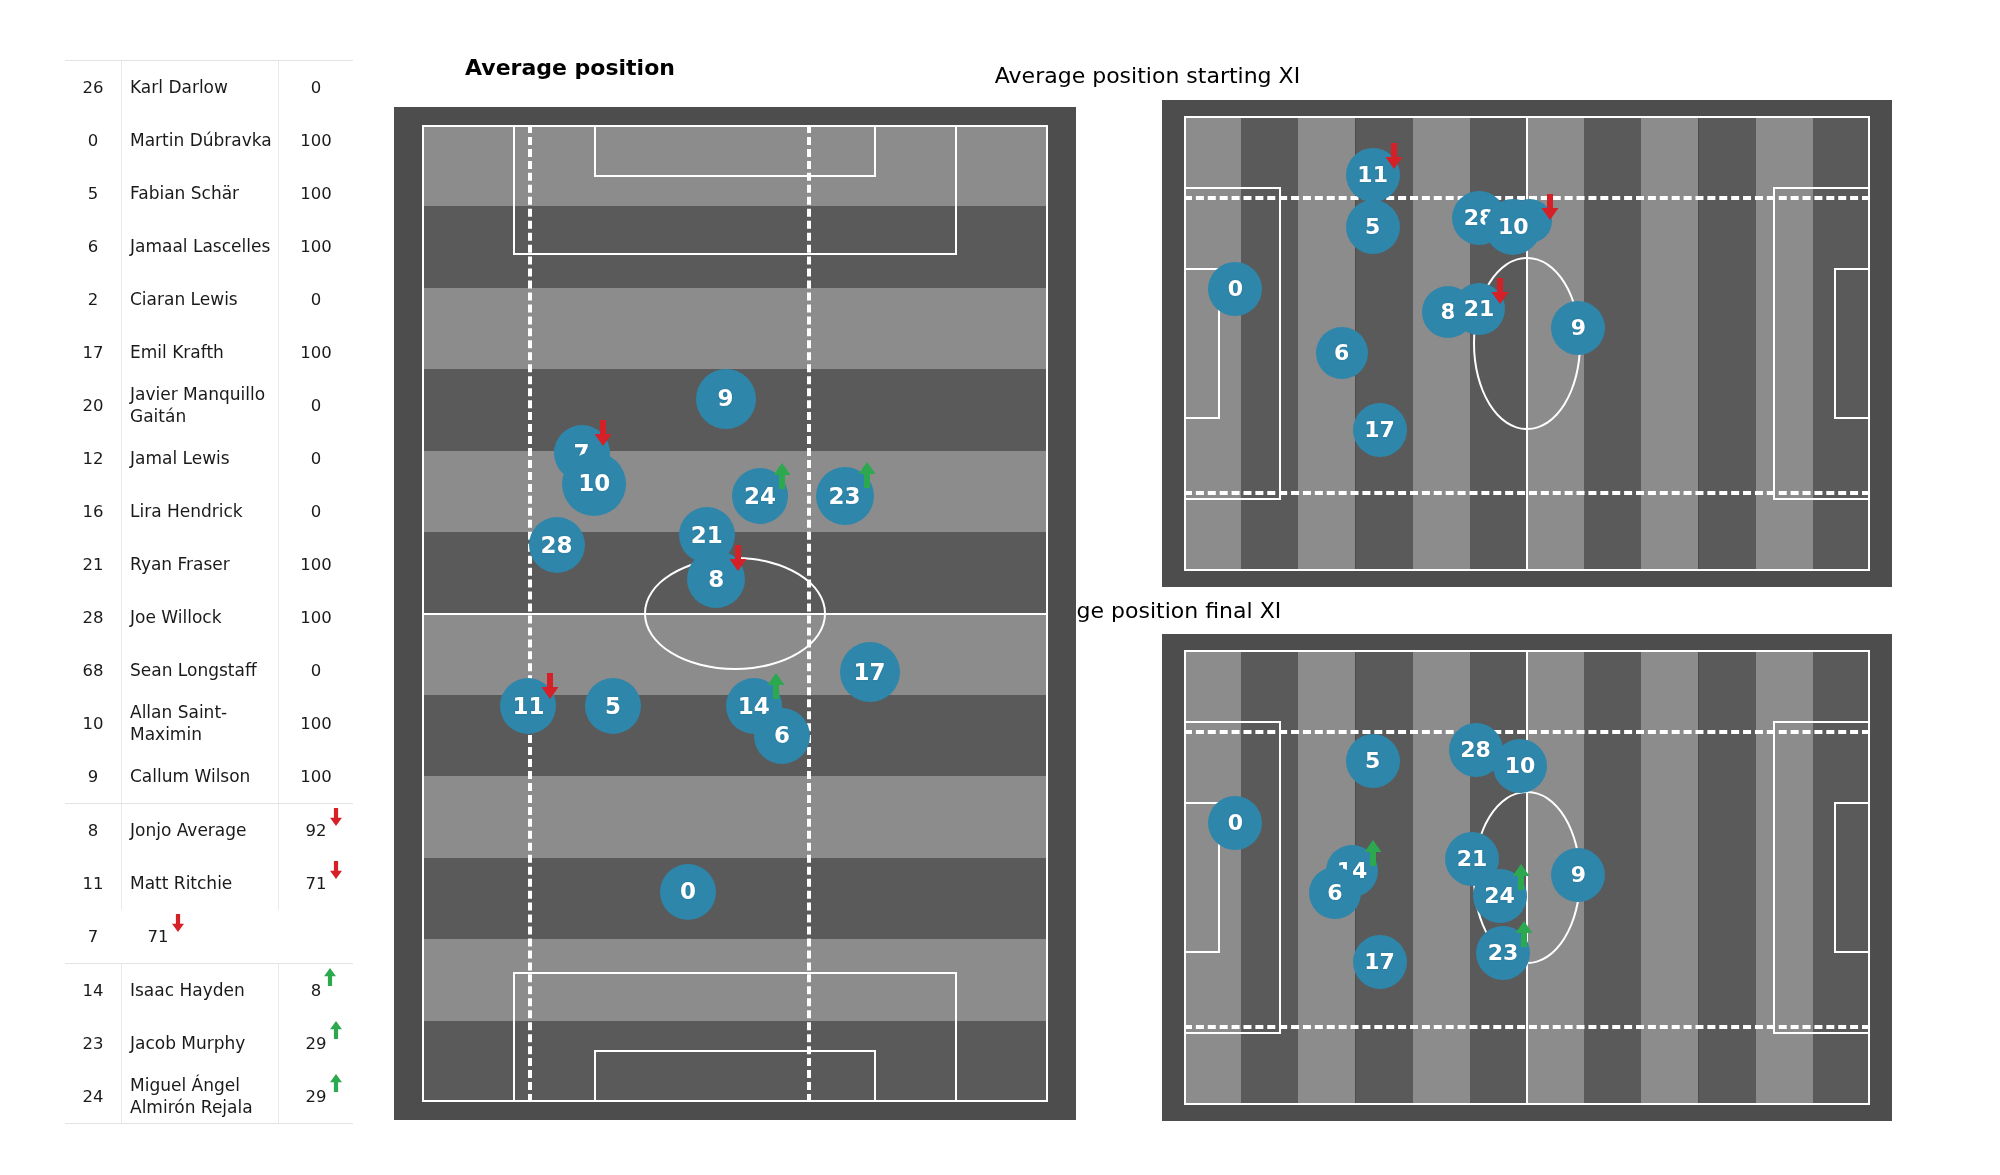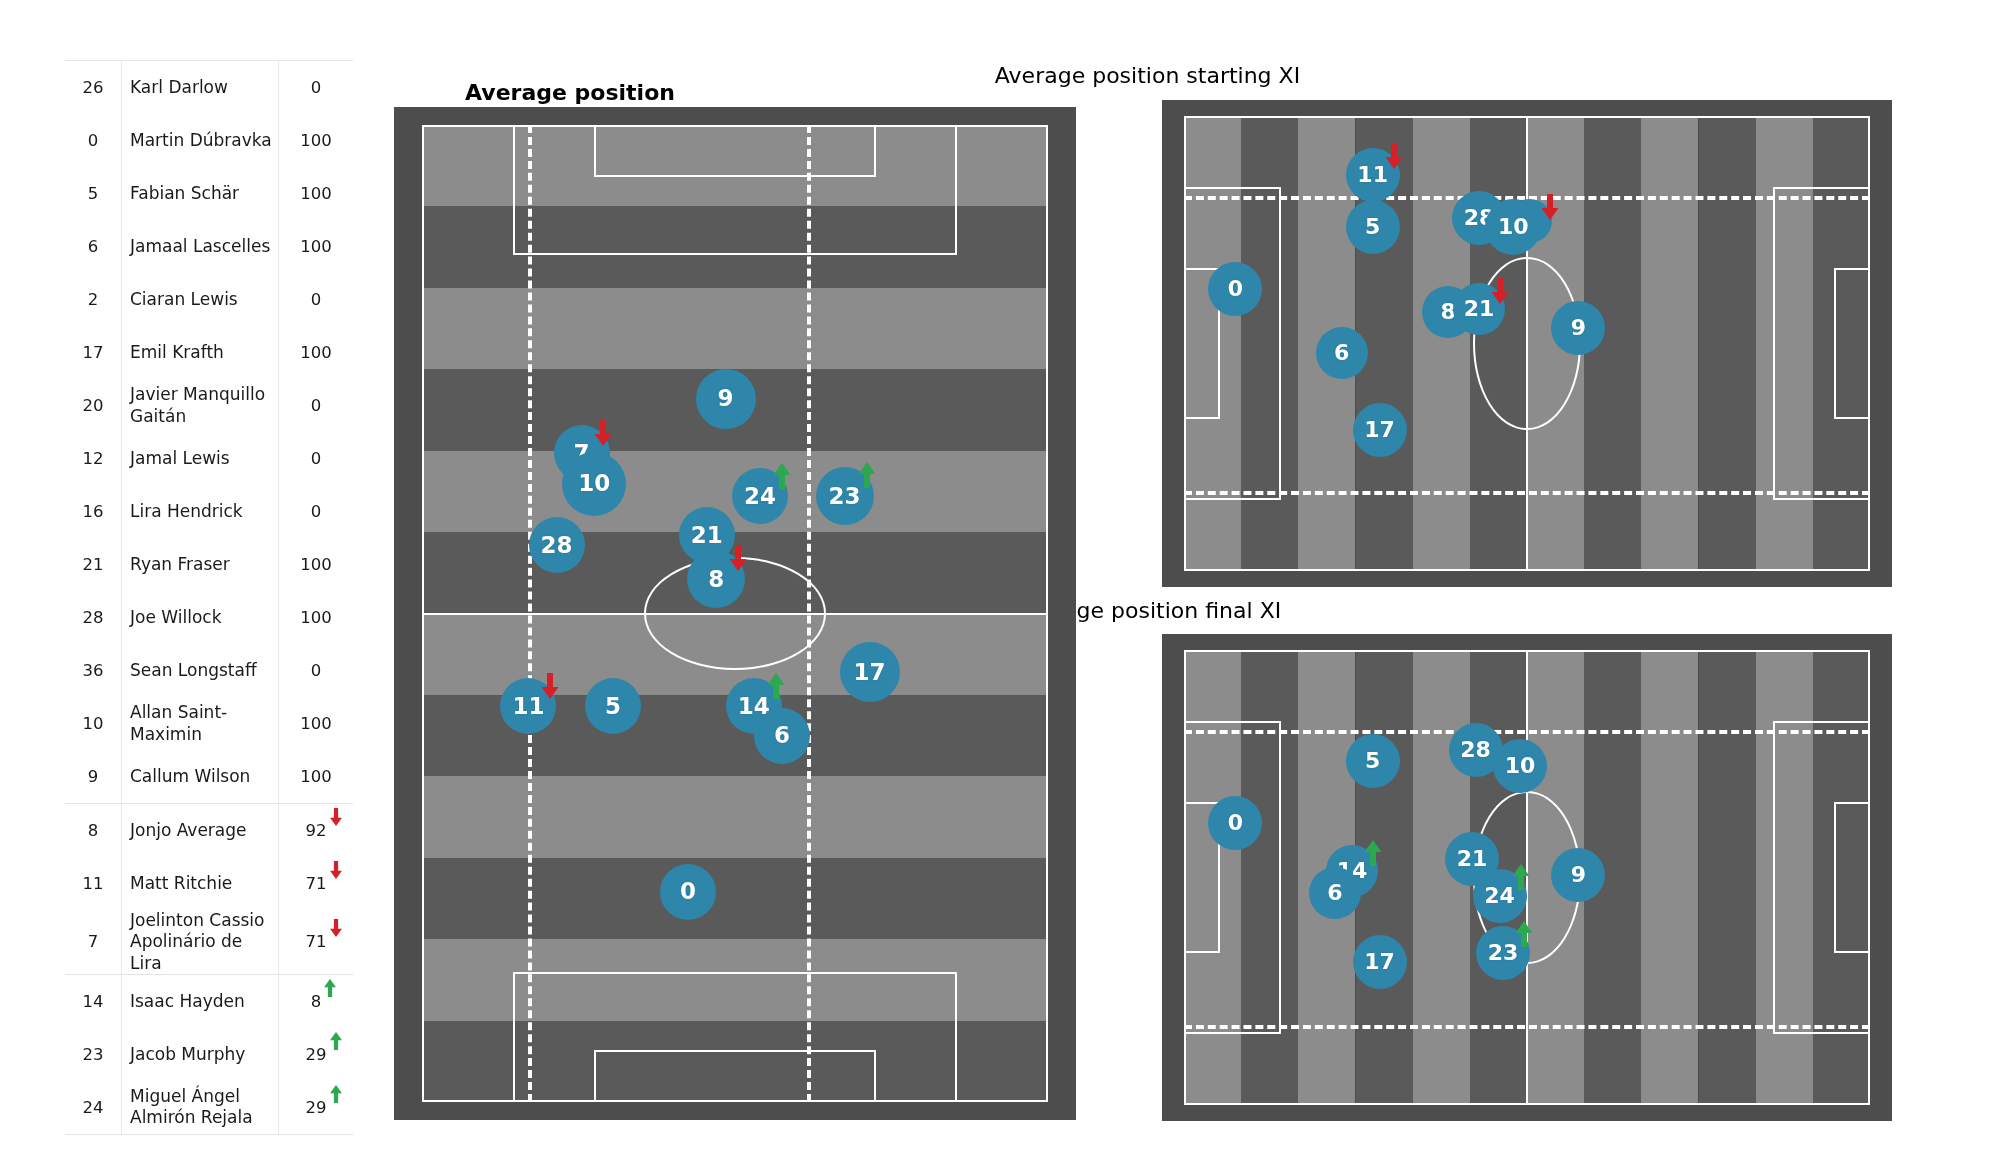--- a/index.html
+++ b/index.html
@@ -74,21 +74,21 @@
   }
 
   
   .chart-title {
     position: absolute;
     text-align: center;
     color: #000000;
     white-space: nowrap;
   }
   #title-main {
-    left: 395px; top: 80px; width: 350px;
+    left: 395px; top: 55px; width: 350px;
     font-size: 22px; font-weight: bold;
   }
   #title-start {
     left: 985px; top: 63px; width: 325px;
     font-size: 22px; font-weight: normal;
   }
   #title-final {
     left: 985px; top: 598px; width: 325px;
     font-size: 22px; font-weight: normal;
   }
@@ -251,21 +251,21 @@
         </div>
       </div>
       <div class="ptable-row">
         <div class="col-num">28</div>
         <div class="col-name">Joe Willock</div>
         <div class="col-val">
           <span class="val-wrap">100</span>
         </div>
       </div>
       <div class="ptable-row">
-        <div class="col-num">36</div>
+        <div class="col-num">68</div>
         <div class="col-name">Sean Longstaff</div>
         <div class="col-val">
           <span class="val-wrap">0</span>
         </div>
       </div>
       <div class="ptable-row">
         <div class="col-num">10</div>
         <div class="col-name">Allan Saint-Maximin</div>
         <div class="col-val">
           <span class="val-wrap">100</span>
@@ -291,21 +291,20 @@
         <div class="col-num">11</div>
         <div class="col-name">Matt Ritchie</div>
         <div class="col-val">
           <span class="val-wrap">71<span class="arrow-mini"><svg viewBox="0 0 20 28" width="14" height="20">
                 <path d="M7,1 L13,1 L13,15 L18.5,15 L10,27 L1.5,15 L7,15 Z" fill="#d62027"></path>
               </svg></span></span>
         </div>
       </div>
       <div class="ptable-row sep-bot">
         <div class="col-num">7</div>
-        <div class="col-name">Joelinton Cassio Apolinário de Lira</div>
         <div class="col-val">
           <span class="val-wrap">71<span class="arrow-mini"><svg viewBox="0 0 20 28" width="14" height="20">
                 <path d="M7,1 L13,1 L13,15 L18.5,15 L10,27 L1.5,15 L7,15 Z" fill="#d62027"></path>
               </svg></span></span>
         </div>
       </div>
       <div class="ptable-row">
         <div class="col-num">14</div>
         <div class="col-name">Isaac Hayden</div>
         <div class="col-val">

